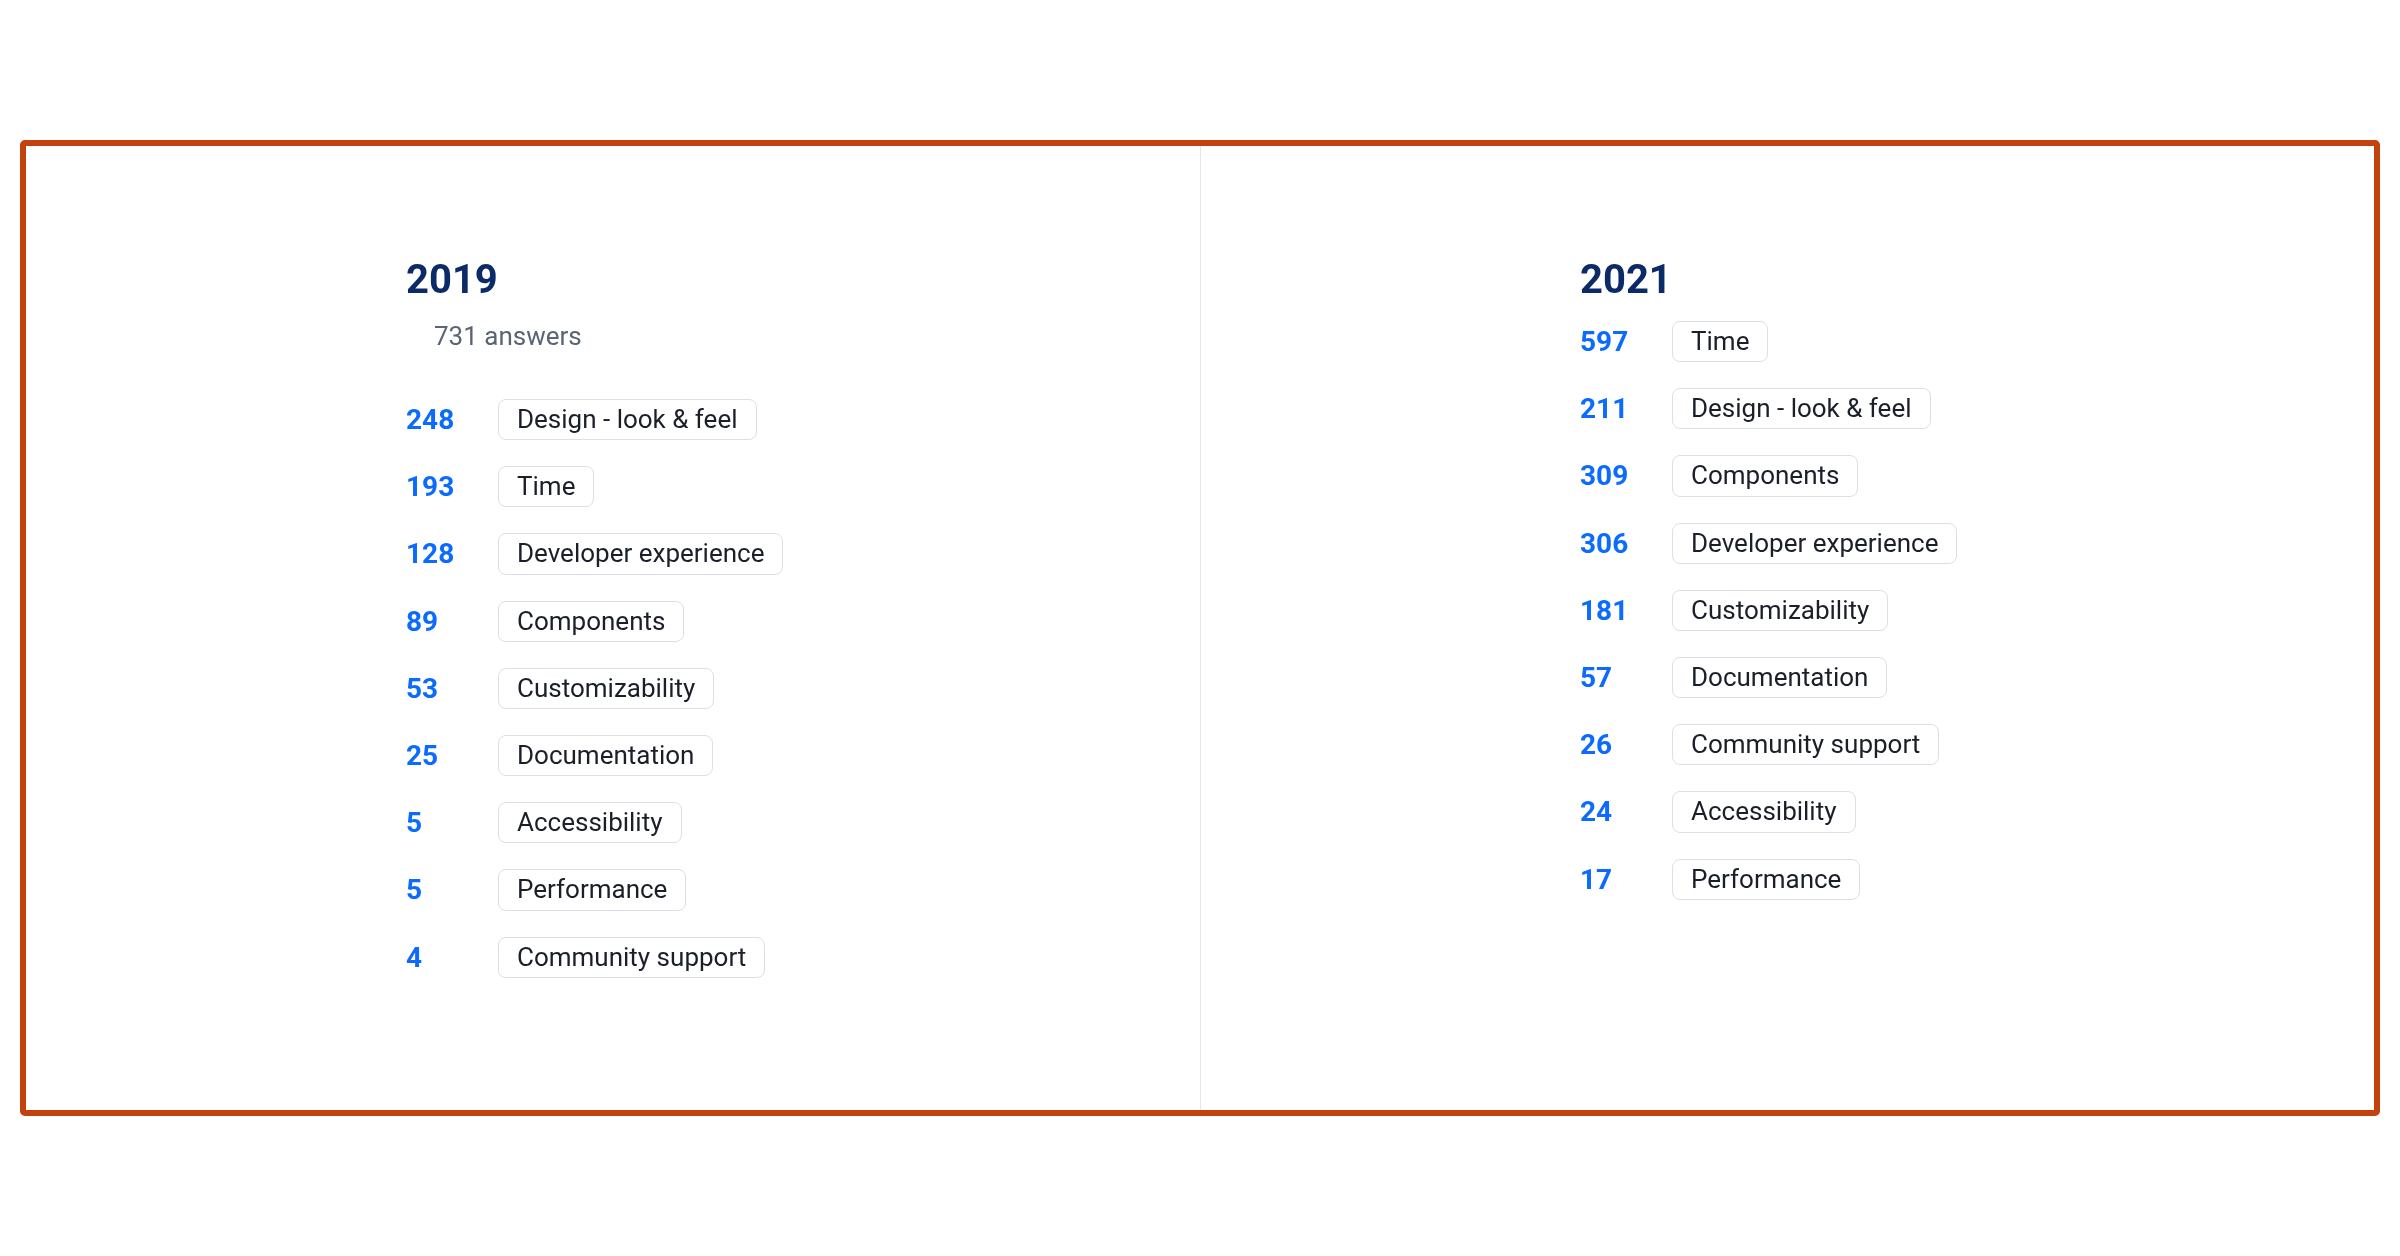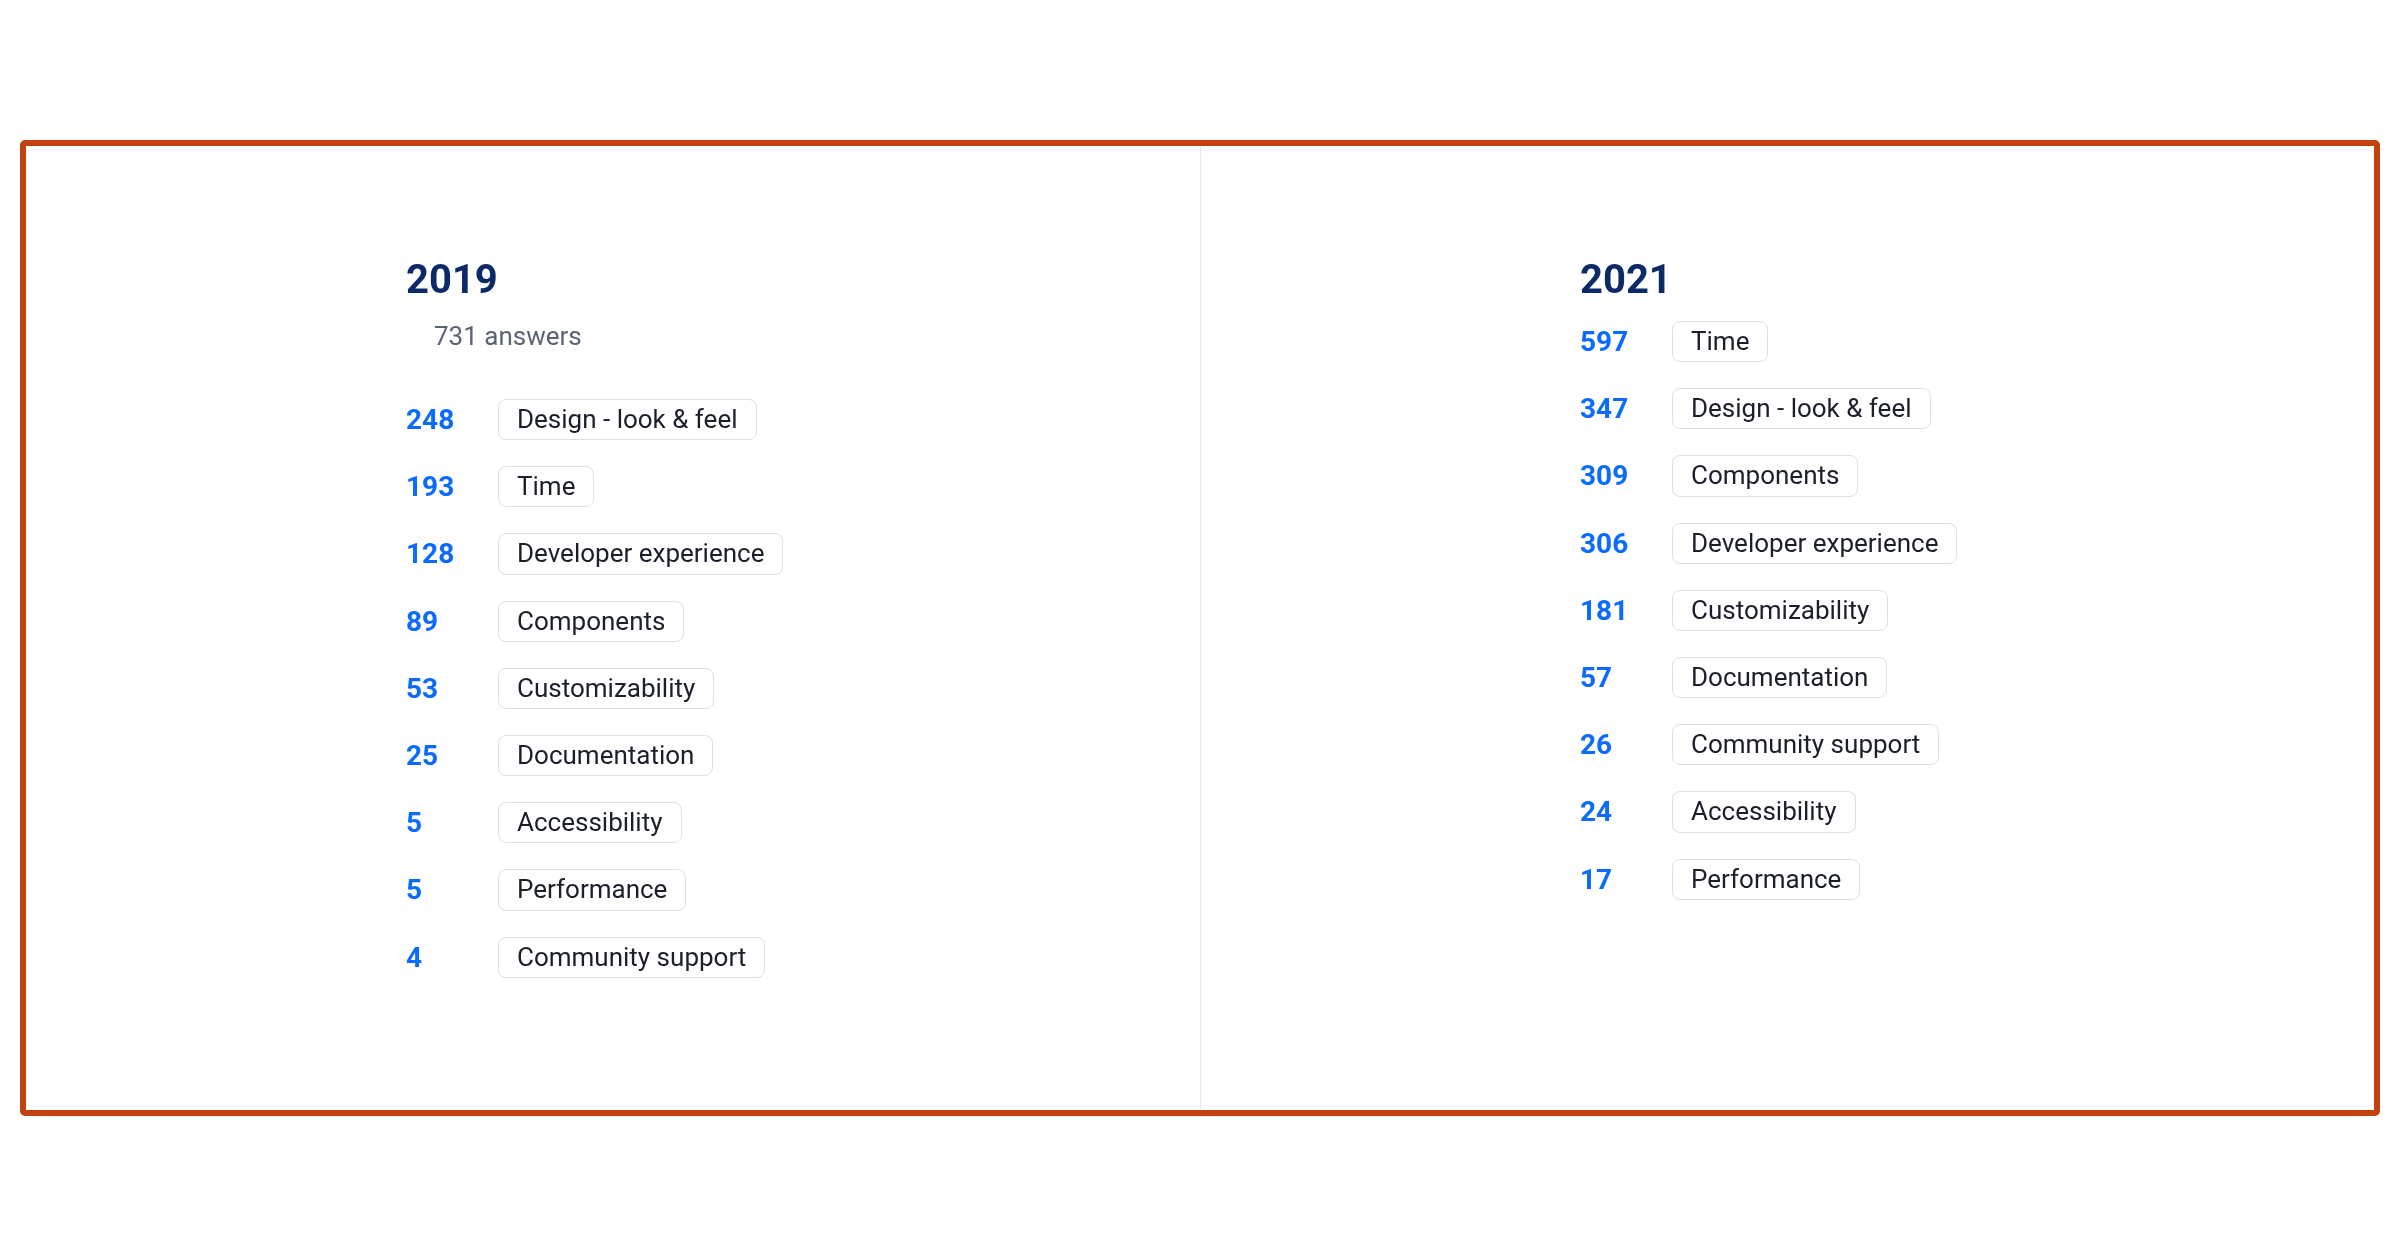--- a/index.html
+++ b/index.html
@@ -121,21 +121,21 @@
   </div>
 
   <div class="panel">
     <div class="year-title">2021</div>
 
     <div class="row">
       <div class="count">597</div>
       <div class="chip">Time</div>
     </div>
     <div class="row">
-      <div class="count">347</div>
+      <div class="count">211</div>
       <div class="chip">Design - look &amp; feel</div>
     </div>
     <div class="row">
       <div class="count">309</div>
       <div class="chip">Components</div>
     </div>
     <div class="row">
       <div class="count">306</div>
       <div class="chip">Developer experience</div>
     </div>

